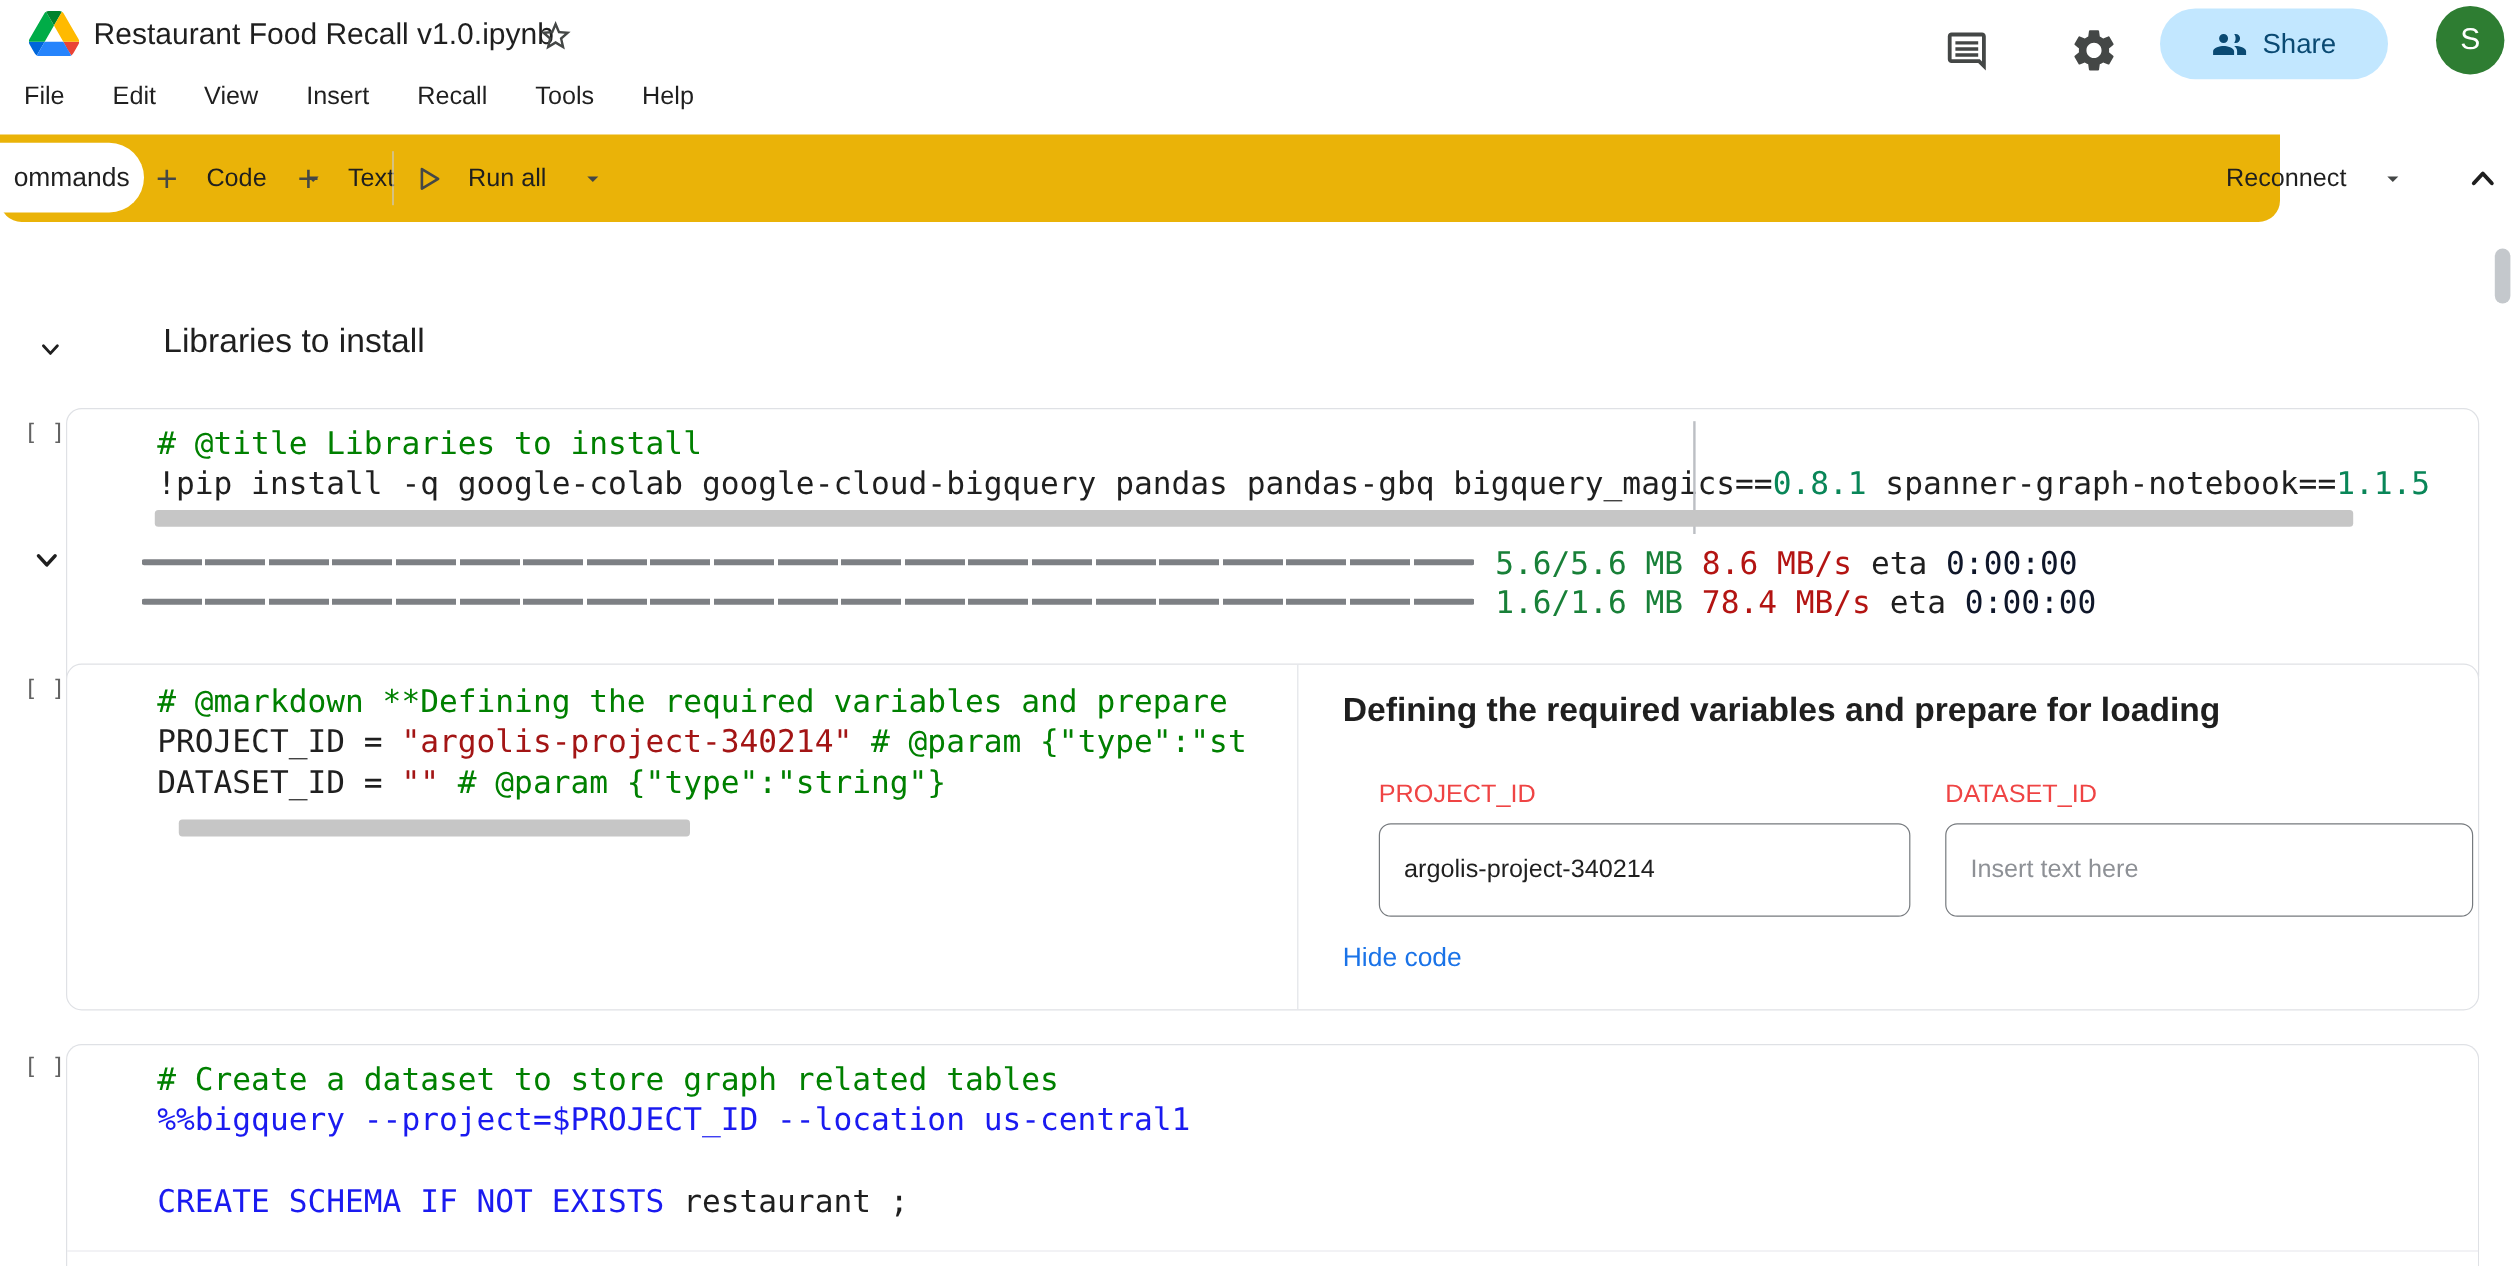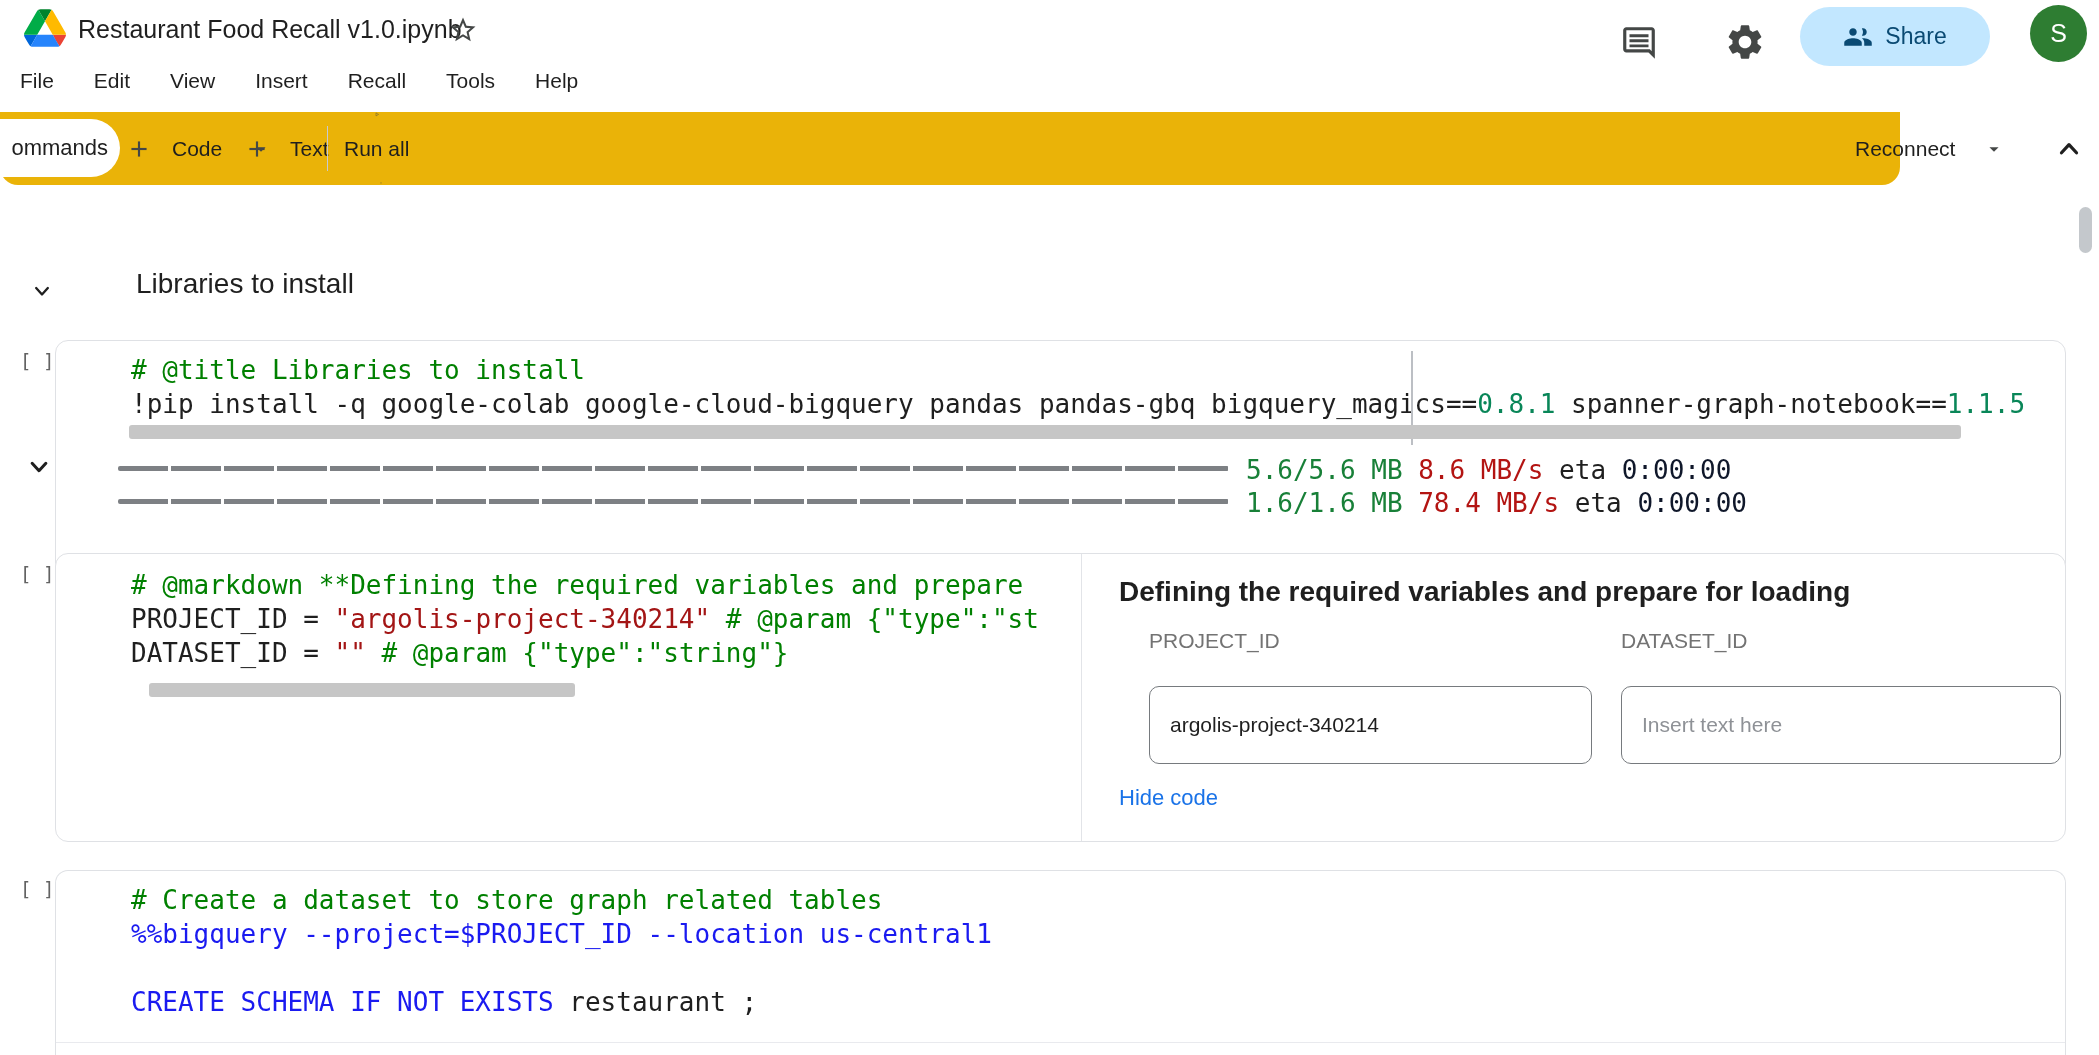--- a/index.html
+++ b/index.html
@@ -29,21 +29,21 @@
   .toolbar{position:absolute;left:0;top:112px;width:1900px;height:73px;background:#eab308;
      border-radius:0 0 18px 18px;text-align:right;}
   .cmd-pill{position:absolute;left:-80px;top:7px;width:200px;height:58px;background:#fff;
      border-radius:29px;display:flex;align-items:center;justify-content:flex-end;
      padding-right:12px;box-sizing:border-box;cursor:pointer;}
   .cmd-pill span{font-size:22px;color:#1f1f1f;}
   .tb-group{position:absolute;top:0;height:73px;display:flex;align-items:center;gap:20px;cursor:pointer;}
   .tb-label{font-size:21px;color:#1f1f1f;white-space:nowrap;}
   .tb-code{left:126px;}
   .tb-text{left:244px;}
-  .tb-runall{left:344px;flex-direction:column;}
+  .tb-runall{left:344px;}
   .tb-divider{position:absolute;left:327px;top:14px;width:1px;height:45px;background:#c7cad1;}
   .tb-reconnect{left:1855px;}
   .tb-caret{margin-left:8px;}
   .tb-collapse{position:absolute;left:2054px;top:0;height:73px;display:flex;align-items:center;cursor:pointer;}
 
   
   .vscroll{position:absolute;left:2079px;top:207px;width:13px;height:46px;border-radius:7px;background:#c4c8cc;cursor:pointer;}
   .section-chevron{position:absolute;left:28px;top:277px;cursor:pointer;}
   .section-title{position:absolute;left:104px;top:268px;font-size:28px;font-weight:400;color:#1f1f1f;margin-left:32px;}
 
@@ -76,21 +76,21 @@
   .ob1{left:62px;top:125px;width:1111px;}
   .ob2{left:62px;top:158px;width:1111px;}
   .out-text{position:absolute;left:1190px;font-family:"DejaVu Sans Mono",monospace;
      font-size:26px;line-height:32px;white-space:pre;}
   .ot1{top:113px;} .ot2{top:146px;}
 
   
   .form-divider{position:absolute;left:1025px;top:0;bottom:0;width:1px;background:#e2e4e8;}
   .form-panel{position:absolute;left:1025px;top:0;right:0;bottom:0;}
   .form-heading{position:absolute;left:38px;top:22px;font-size:28px;font-weight:700;color:#1f1f1f;white-space:nowrap;}
-  .field-label{position:absolute;top:75px;font-size:21px;font-weight:500;color:#737373;}
+  .field-label{position:absolute;top:96px;font-size:21px;font-weight:500;color:#ef4444;}
   .fl1{left:68px;} .fl2{left:540px;}
   .form-input{position:absolute;top:132px;height:78px;width:443px;box-sizing:border-box;
      border:1.5px solid #767a7e;border-radius:10px;background:#fff;padding:0 20px;
      font-family:"Liberation Sans",sans-serif;font-size:21px;color:#1f1f1f;outline:none;}
   .fi1{left:68px;} .fi2{left:540px;width:440px;}
   .form-input::placeholder{color:#8e9196;}
   .hide-code{position:absolute;left:38px;top:231px;font-size:22px;color:#1a73e8;cursor:pointer;}
 
   .cell3-sep{position:absolute;left:0;right:0;top:171px;height:1px;background:#e9eaee;}
 </style>

